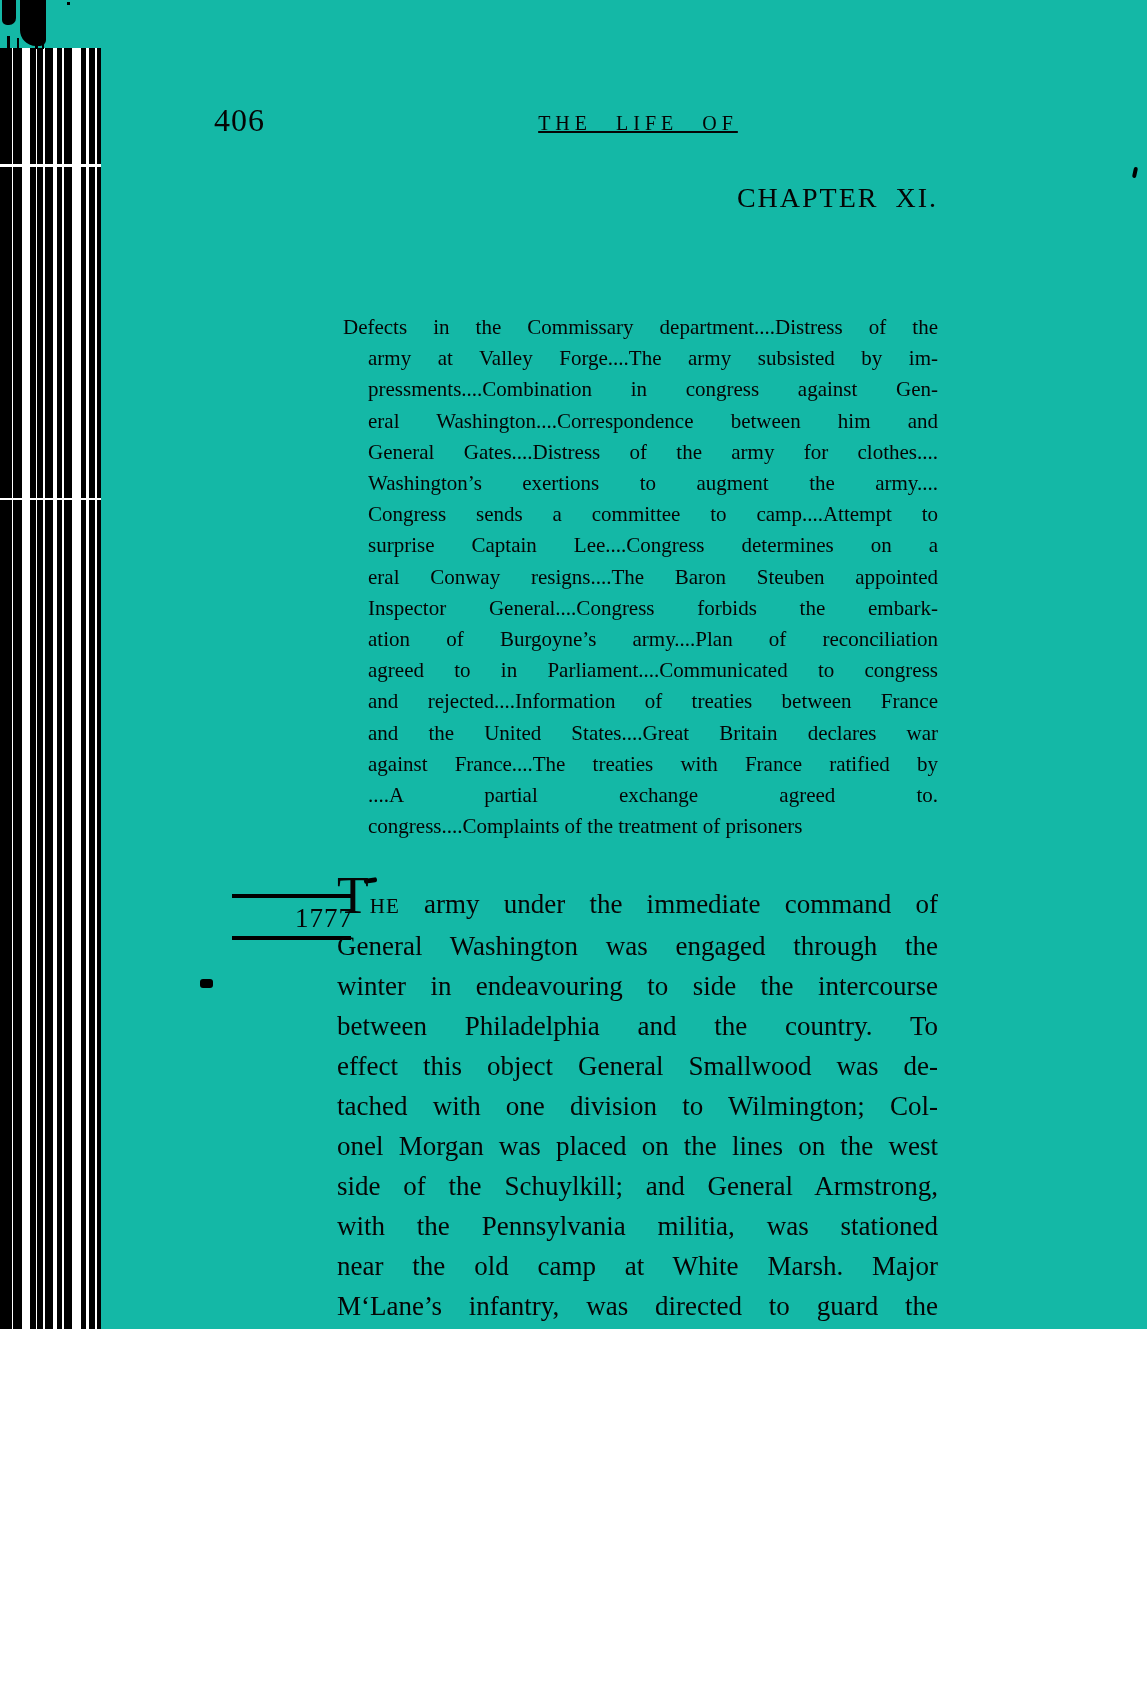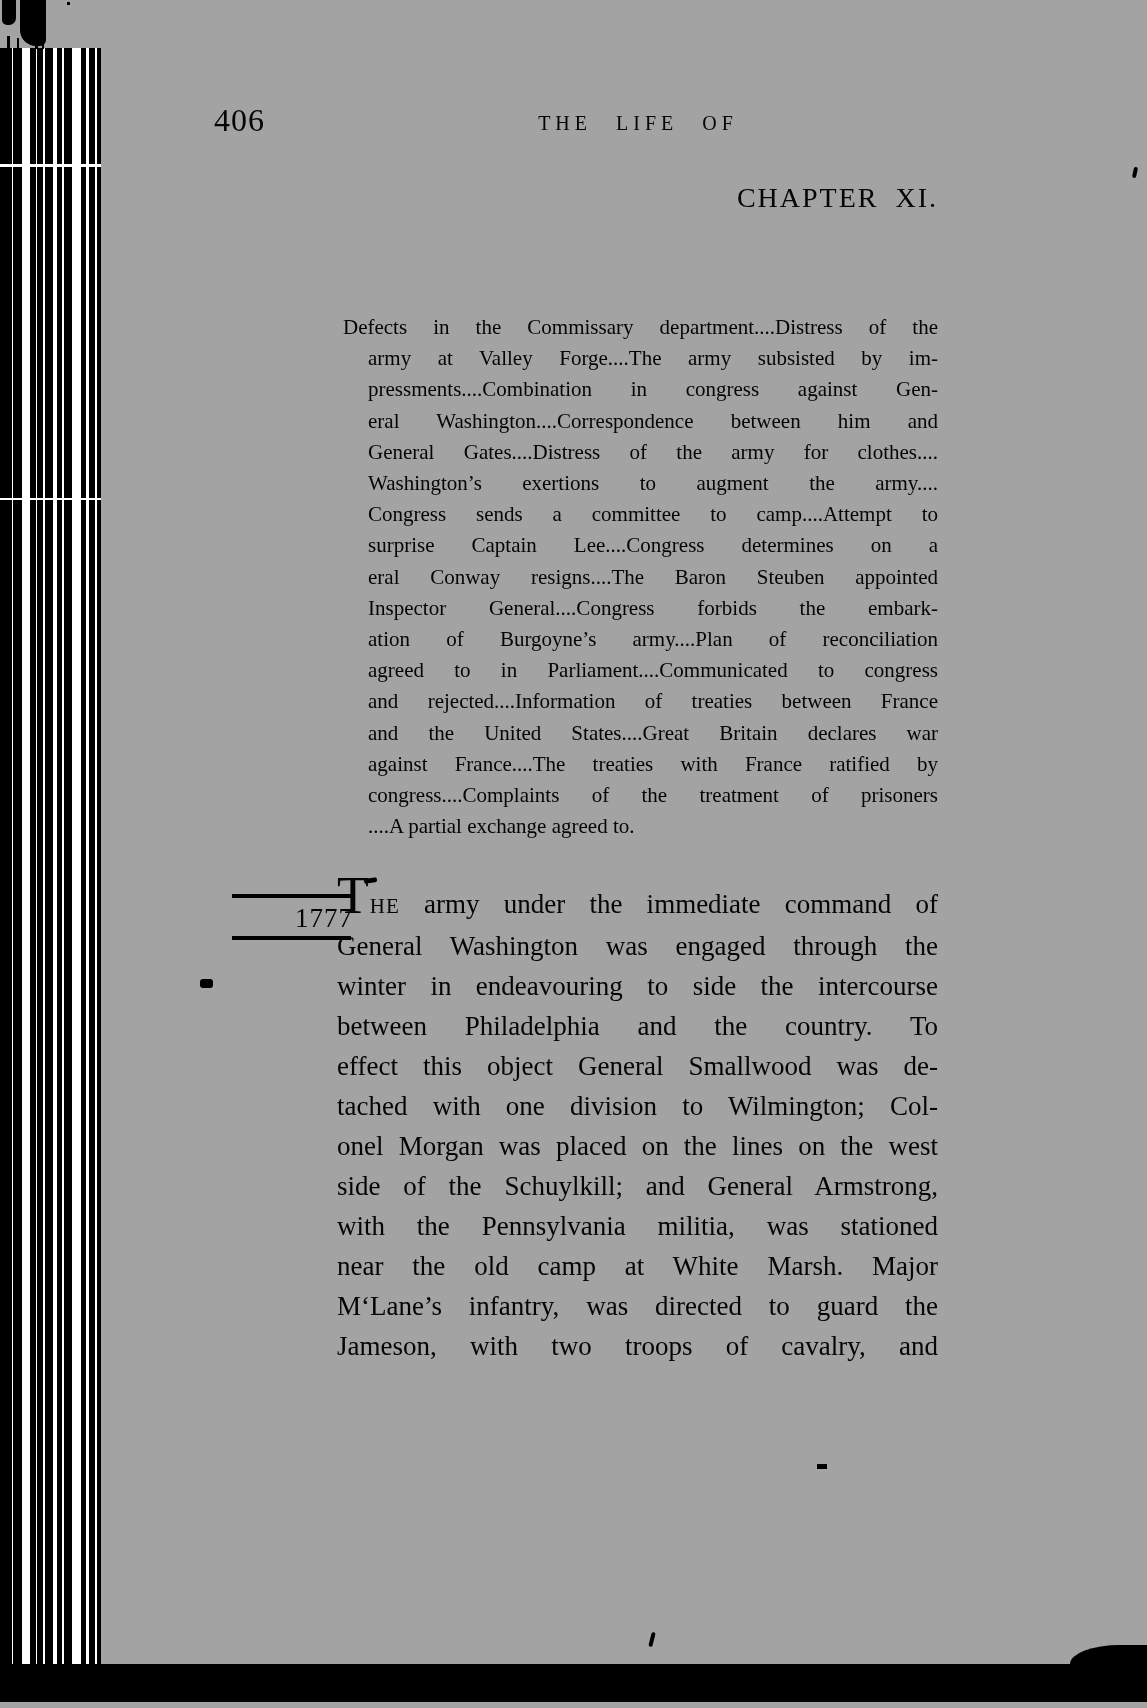--- a/index.html
+++ b/index.html
@@ -4,23 +4,23 @@
 <style>
   html, body { margin: 0; padding: 0; }
   body {
     width: 1147px; height: 1708px;
     background: #ffffff;
     font-family: "Liberation Serif", "DejaVu Serif", serif;
     color: #050505;
   }
   .page {
     position: relative;
-    width: 1147px; height: 1708px;
+    width: 1147px; height: 1329px;
     overflow: hidden;
-    background: #a3a3a3;
+    background: #14b8a6;
   }
   
   .artifact { position: absolute; background: #000; }
   .gutter-band {
     left: 0; top: 48px; width: 101px; height: 1654px;
     background: linear-gradient(to right,
       #000 0px,   #000 12px,  #fff 12px,  #fff 13px,
       #000 13px,  #000 22px,  #fff 22px,  #fff 30px,
       #000 30px,  #000 36px,  #fff 36px,  #fff 37px,
       #000 37px,  #000 43px,  #fff 43px,  #fff 45px,
@@ -48,21 +48,21 @@
   .bottom-bar   { left: 0; top: 1664px; width: 1147px; height: 38px; }
   .bottom-curve { left: 1070px; top: 1645px; width: 77px; height: 24px; border-top-left-radius: 50px 19px; }
   
   .page-number {
     position: absolute; left: 214px; top: 102px;
     font-size: 32px; letter-spacing: 1px;
   }
   .running-header {
     position: absolute; left: 338px; top: 112px; width: 600px;
     text-align: center; font-size: 20px;
-    letter-spacing: 5px; word-spacing: 14px;
+    letter-spacing: 5px; word-spacing: 14px; text-decoration: underline;
   }
   .chapter-heading {
     position: absolute; left: 338px; top: 182px; width: 600px;
     text-align: right; font-size: 28px; letter-spacing: 2px; word-spacing: 8px;
   }
   .summary {
     position: absolute; left: 343px; top: 268px; width: 595px;
     font-size: 21px; line-height: 31.2px; margin-top: 44px;
   }
   .summary .sline {
@@ -120,22 +120,22 @@
       <div class="sline">Washington’s exertions to augment the army....</div>
       <div class="sline">Congress sends a committee to camp....Attempt to</div>
       <div class="sline">surprise Captain Lee....Congress determines on a</div>
       <div class="sline">eral Conway resigns....The Baron Steuben appointed</div>
       <div class="sline">Inspector General....Congress forbids the embark-</div>
       <div class="sline">ation of Burgoyne’s army....Plan of reconciliation</div>
       <div class="sline">agreed to in Parliament....Communicated to congress</div>
       <div class="sline">and rejected....Information of treaties between France</div>
       <div class="sline">and the United States....Great Britain declares war</div>
       <div class="sline">against France....The treaties with France ratified by</div>
+      <div class="sline">....A partial exchange agreed to.</div>
       <div class="sline">congress....Complaints of the treatment of prisoners</div>
-      <div class="sline">....A partial exchange agreed to.</div>
     </div>
 
   <div class="margin-note">
     <div class="margin-rule top"></div>
     <div class="margin-year">1777</div>
     <div class="margin-rule bottom"></div>
   </div>
 
   <div class="body-text">
     <div class="bline first"><span class="initial">T</span><span class="smallcaps">HE</span> <span>army under the immediate command of</span></div>

